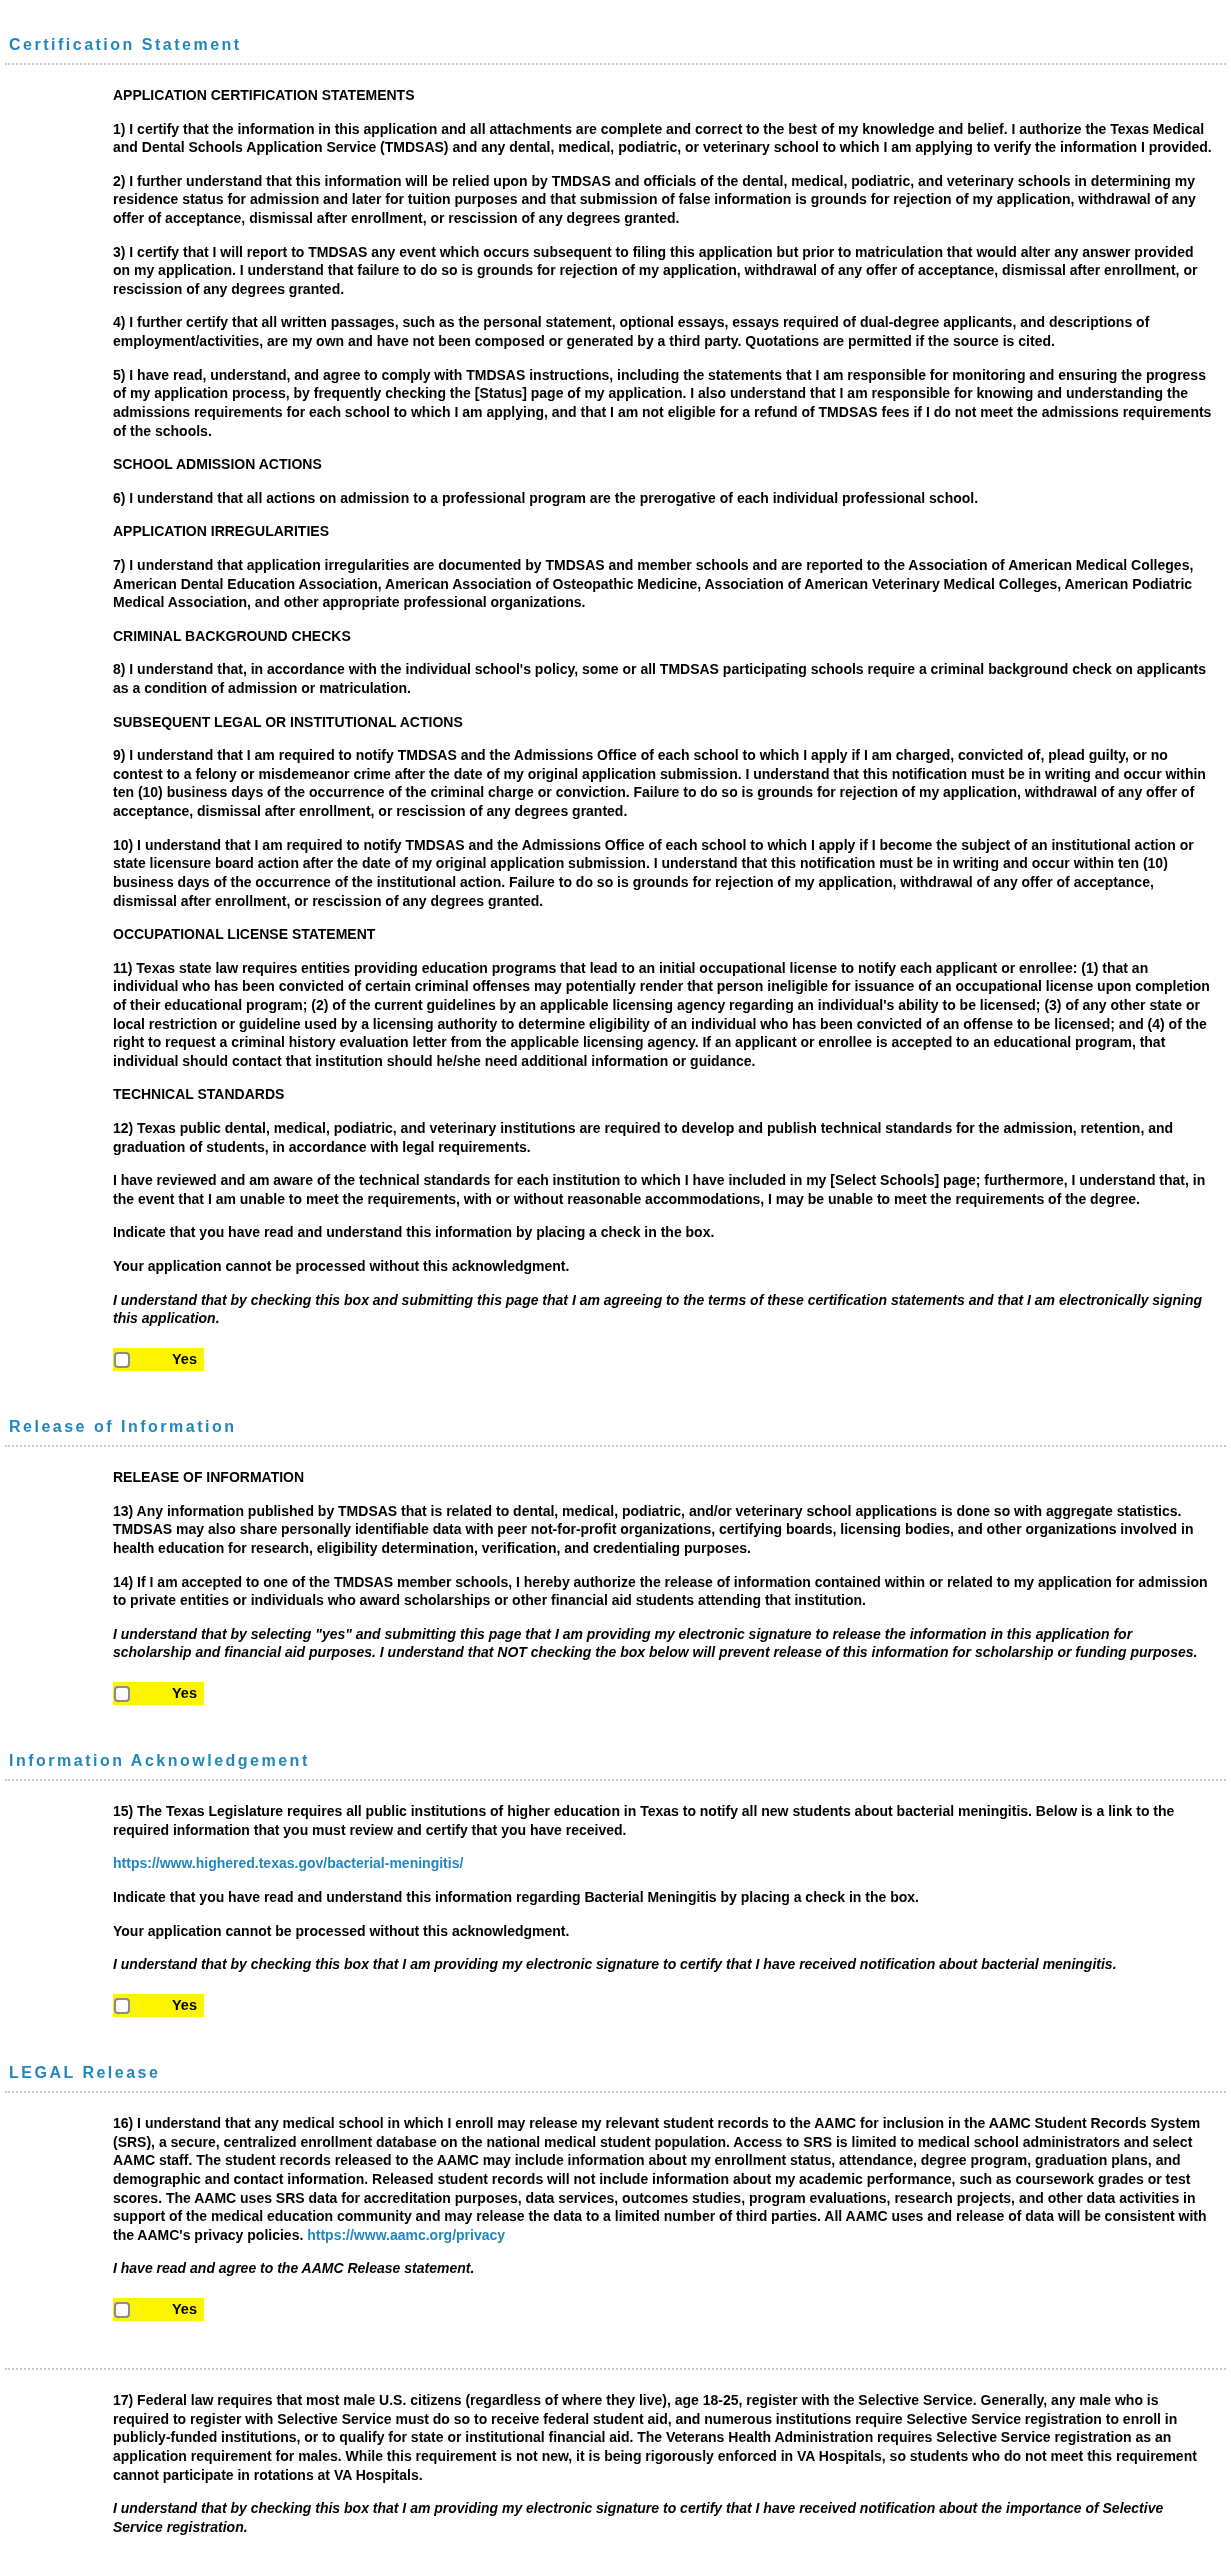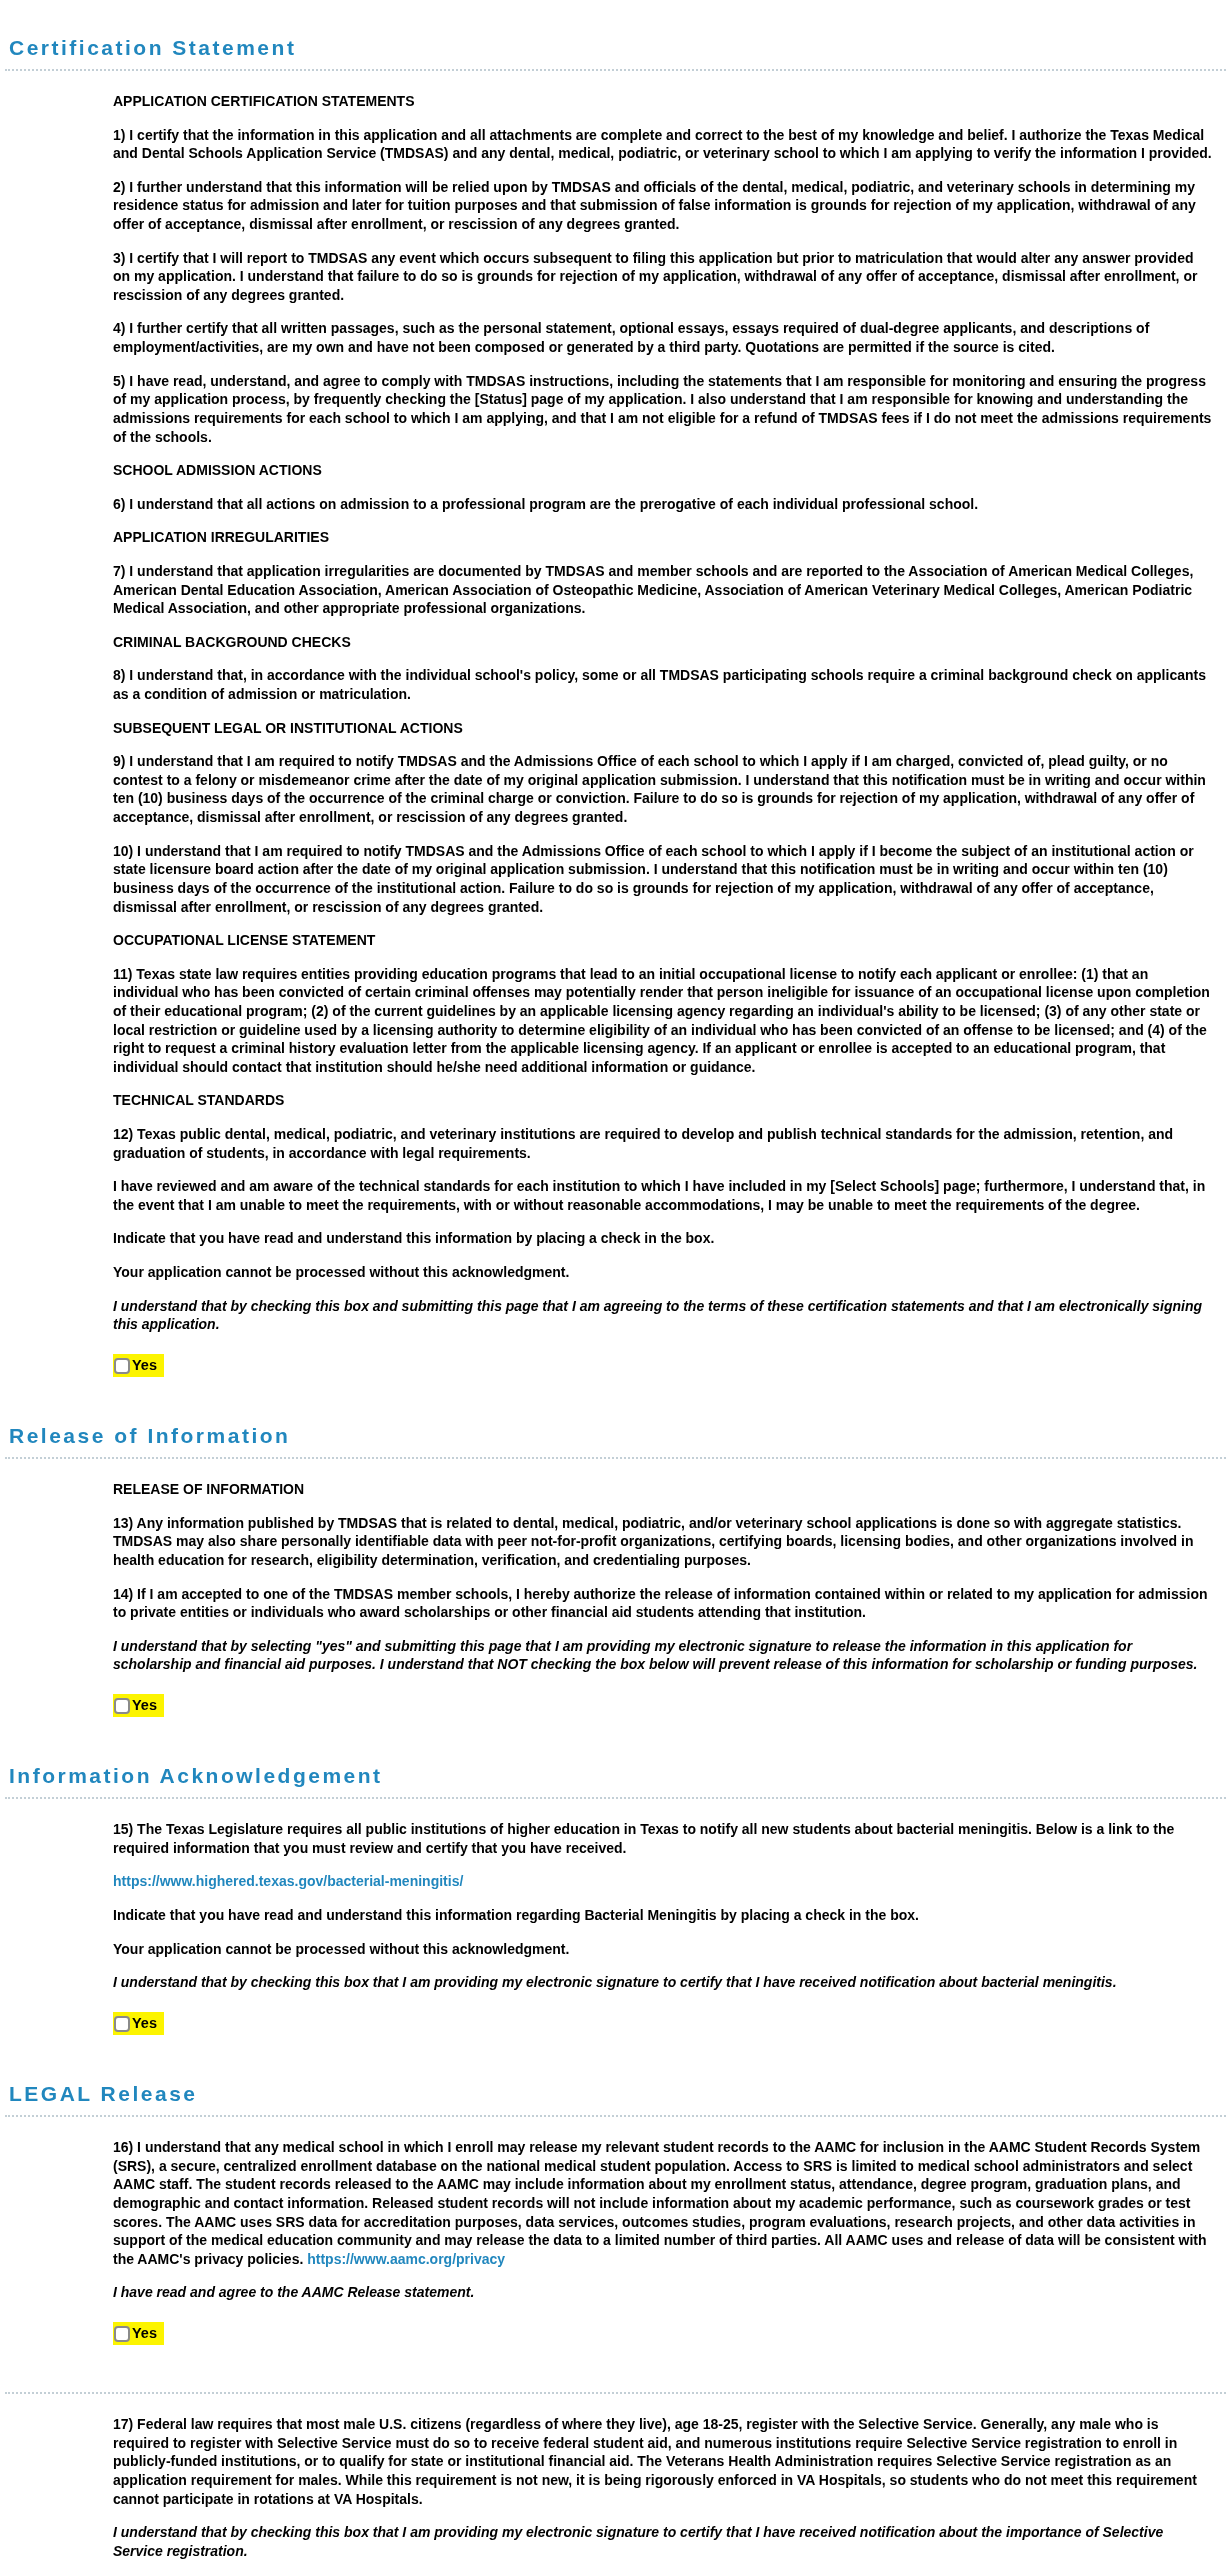--- a/index.html
+++ b/index.html
@@ -16,21 +16,21 @@
     font-family:"Liberation Sans",sans-serif;
     font-weight:bold;
   }
   .page{
     padding:36px 0 28px 0;
   }
   .section{margin-top:0;}
   .section + .section{margin-top:46px;}
   .section-heading{
     margin:0 0 0 9px;
-    font-size:21px;
+    font-size:16px;
     font-weight:bold;
     letter-spacing:2.5px;
     color:var(--blue);
   }
   .dotted-rule{
     height:0;
     border-top:2px dotted #c3cfd6;
     margin:9px 5px 0 5px;
   }
   .section-body{
@@ -48,20 +48,21 @@
     text-decoration:none;
     font-weight:bold;
   }
   .yes-row{
     display:inline-flex;
     align-items:center;
     background:var(--hl);
     padding:2px 7px 2px 1px;
     margin-top:5px;
     cursor:pointer;
+    gap:40px;
   }
   .yes-checkbox{
     -webkit-appearance:none;
     appearance:none;
     width:16px;
     height:16px;
     background:#ffffff;
     border:2px solid #8a8a8a;
     border-radius:4px;
     margin:0 2px 0 0;

